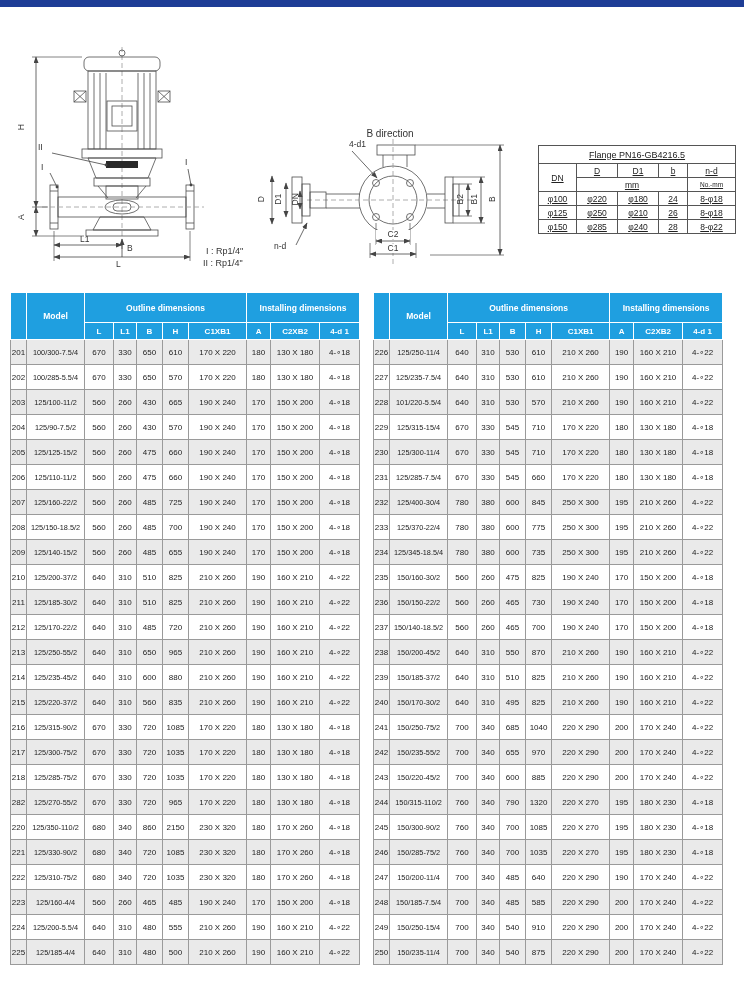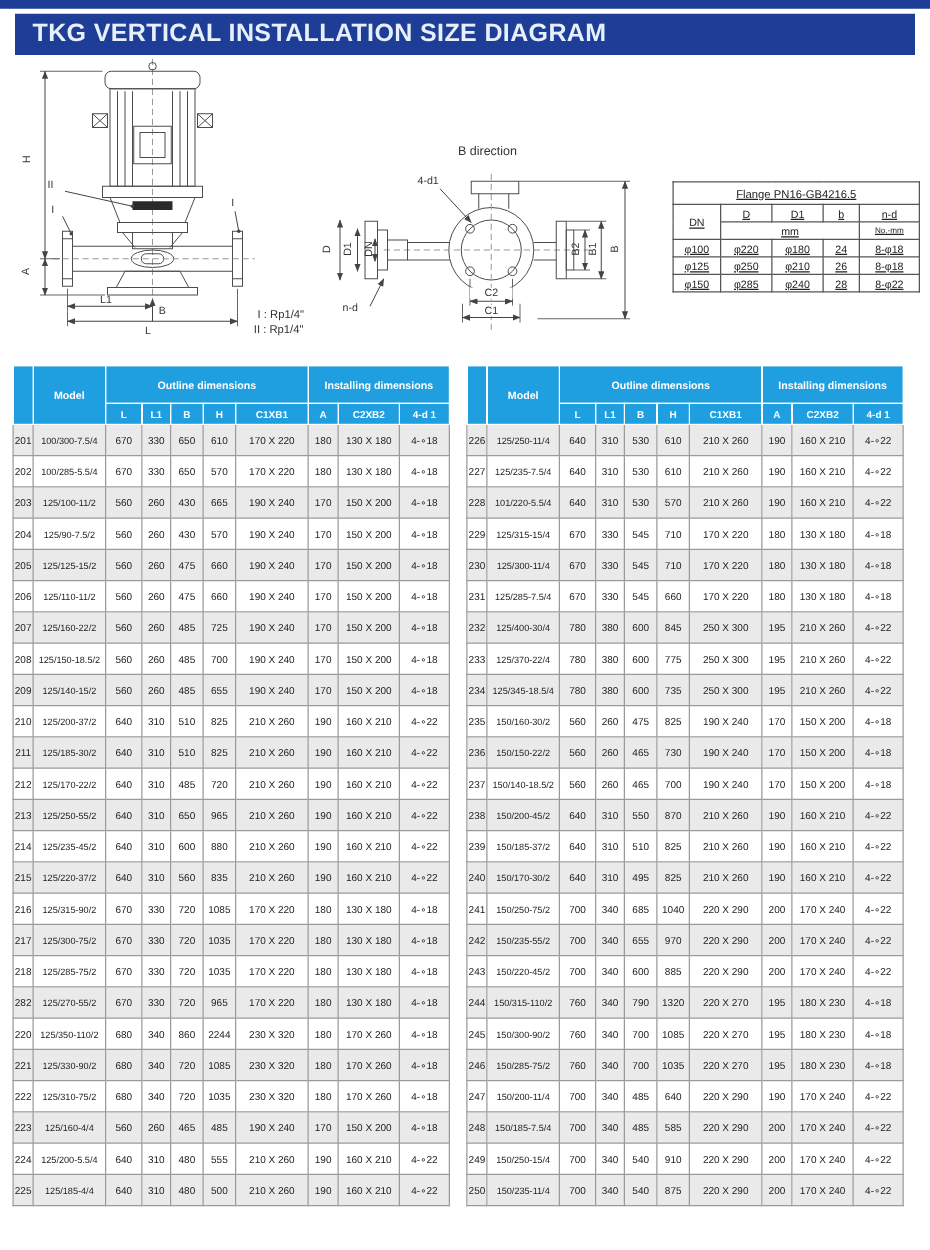--- a/index.html
+++ b/index.html
@@ -45,23 +45,20 @@
   .size-table{border:1px solid #555;}
   .flange-table{border:1px solid #444;}
 </style>
 </head>
 <body>
 
 <div class="page">
 
   <div class="top-strip"></div>
 
-  <div class="title-bar">
-    <span>TKG VERTICAL INSTALLATION SIZE DIAGRAM</span>
-  </div>
 
   <div class="diagram-band">
 
     <svg width="744" height="245" viewBox="0 0 744 245">
       <defs>
         <marker id="ar" markerWidth="7" markerHeight="6" refX="6" refY="2.5" orient="auto-start-reverse" markerUnits="userSpaceOnUse">
           <path d="M0,0 L6.5,2.5 L0,5 Z" fill="#444"></path>
         </marker>
       </defs>
 
@@ -146,22 +143,22 @@
 
     <span class="dlabel rot" style="left:18px;top:78px;">H</span>
     <span class="dlabel rot" style="left:18px;top:168px;">A</span>
     <span class="dlabel" style="left:38px;top:98px;">II</span>
     <span class="dlabel" style="left:41px;top:118px;">I</span>
     <span class="dlabel" style="left:185px;top:113px;">I</span>
     <span class="dlabel" style="left:80px;top:190px;">L1</span>
     <span class="dlabel" style="left:127px;top:199px;">B</span>
     <span class="dlabel" style="left:116px;top:215px;">L</span>
 
-    <span class="dlabel bdir" style="left:330px;top:72px;">B direction</span>
-    <span class="dlabel" style="left:334px;top:95px;">4-d1</span>
+    <span class="dlabel bdir" style="left:330px;top:84px;">B direction</span>
+    <span class="dlabel" style="left:349px;top:95px;">4-d1</span>
     <span class="dlabel rot" style="left:258px;top:150px;">D</span>
     <span class="dlabel rot" style="left:273px;top:150px;">D1</span>
     <span class="dlabel rot" style="left:289px;top:150px;">DN</span>
     <span class="dlabel" style="left:274px;top:197px;">n-d</span>
     <span class="dlabel rot" style="left:455px;top:150px;">B2</span>
     <span class="dlabel rot" style="left:469px;top:150px;">B1</span>
     <span class="dlabel rot" style="left:489px;top:150px;">B</span>
     <span class="dlabel dim-center" style="left:376px;top:185px;">C2</span>
     <span class="dlabel dim-center" style="left:376px;top:199px;">C1</span>
 
@@ -479,21 +476,21 @@
             <td>180</td>
             <td>130 X 180</td>
             <td>4-∘18</td>
           </tr>
           <tr>
             <td>220</td>
             <td>125/350-110/2</td>
             <td>680</td>
             <td>340</td>
             <td>860</td>
-            <td>2244</td>
+            <td>2150</td>
             <td>230 X 320</td>
             <td>180</td>
             <td>170 X 260</td>
             <td>4-∘18</td>
           </tr>
           <tr>
             <td>221</td>
             <td>125/330-90/2</td>
             <td>680</td>
             <td>340</td>

